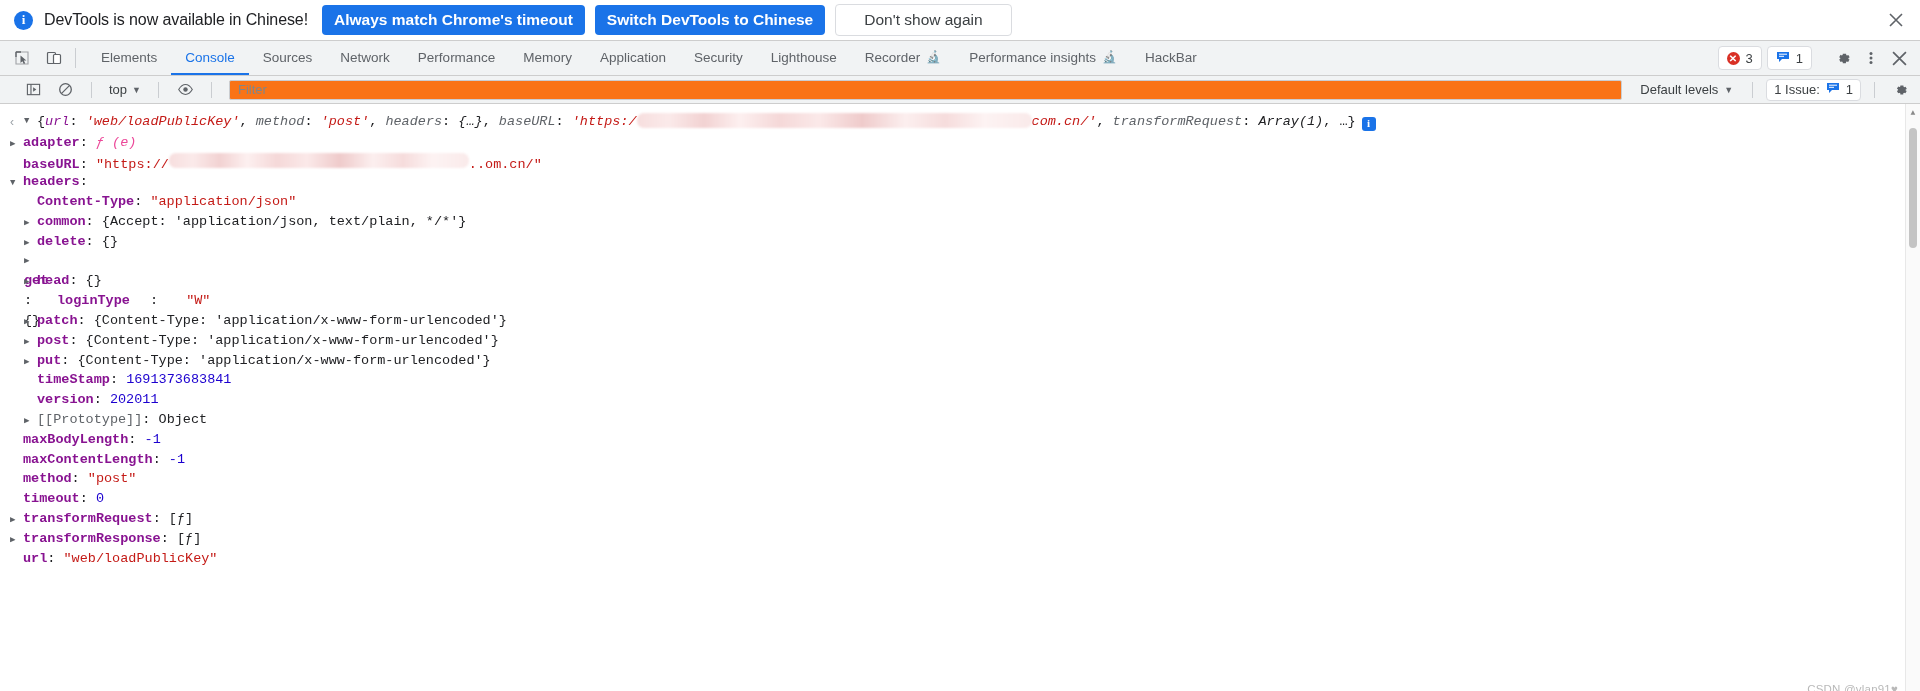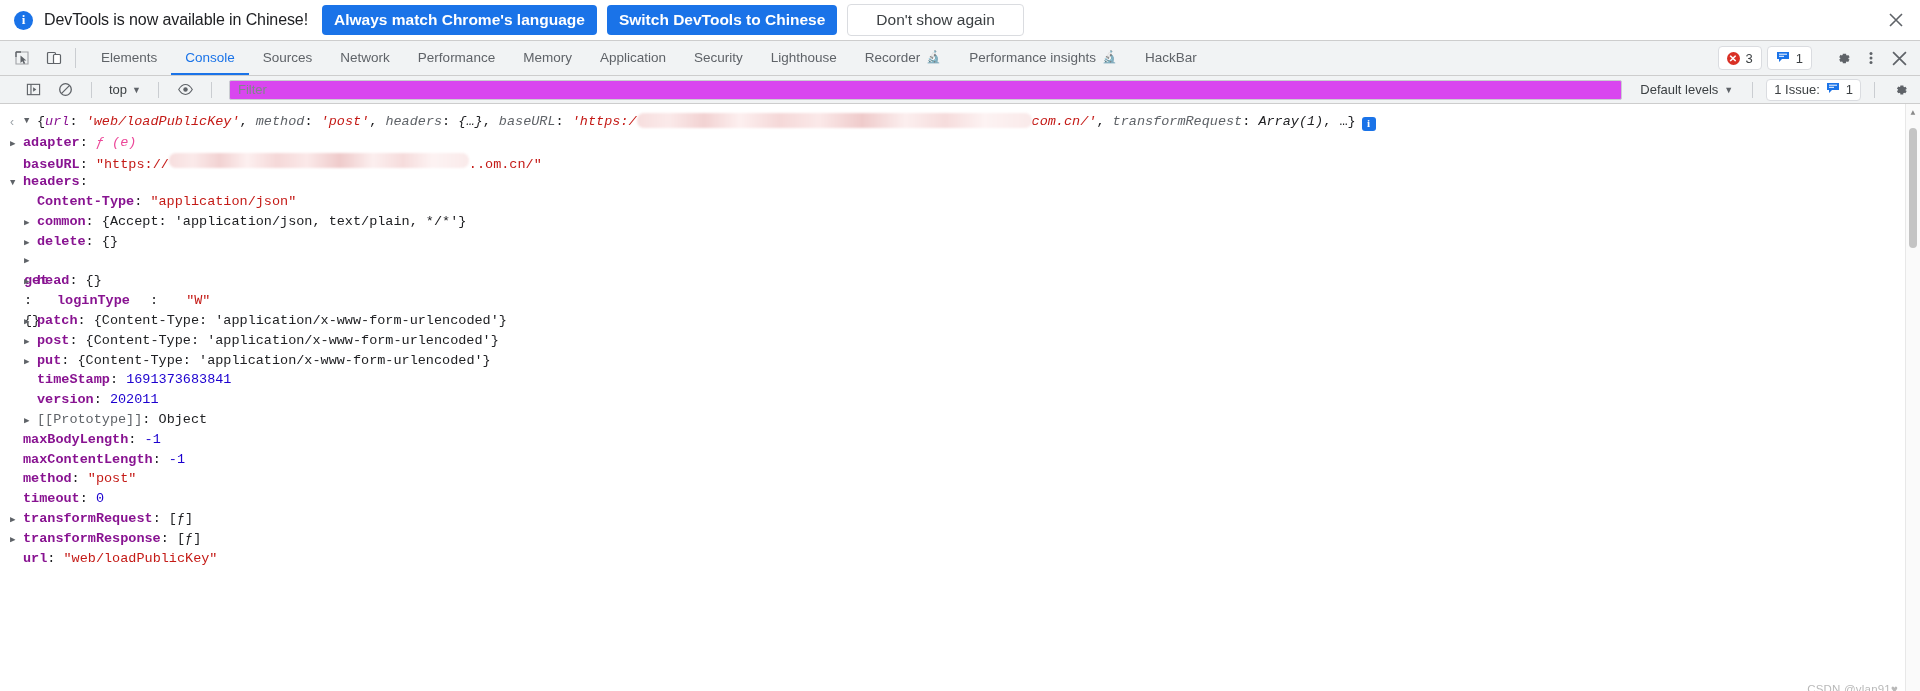--- a/index.html
+++ b/index.html
@@ -189,21 +189,21 @@
     display:flex; align-items:center; gap:5px;
     font-size: 13px; color:#3c4043; cursor:pointer;
     padding: 0 4px;
   }
   .caret { font-size: 9px; color:#5f6368; }
   .filter-input {
     flex: 1 1 auto;
     height: 20px;
     border: 1px solid #cacdd1;
     border-radius: 2px;
-    background: #d946ef;
+    background: #f97316;
     margin: 0 6px 0 4px;
     padding: 0 8px;
     font-size: 13px;
     font-family: "Liberation Sans", sans-serif;
     color: #202124;
     box-sizing: border-box;
     outline: none;
   }
   .filter-input::placeholder { color:#80868b; }
   .levels-select {
@@ -328,21 +328,21 @@
     color: #b9b9b9;
     letter-spacing: 0.2px;
   }
 </style>
 </head>
 <body>
 
 <div class="infobar">
   <div class="info-circle">i</div>
   <div class="infobar-text">DevTools is now available in Chinese!</div>
-  <button class="btn-primary">Always match Chrome's language</button>
+  <button class="btn-primary">Always match Chrome's timeout</button>
   <button class="btn-primary">Switch DevTools to Chinese</button>
   <button class="btn-secondary">Don't show again</button>
   <div class="infobar-spacer"></div>
   <div class="infobar-close">
     <svg width="14" height="14" viewBox="0 0 14 14" aria-hidden="true">
       <path d="M1 1 L13 13 M13 1 L1 13" stroke="#5f6368" stroke-width="1.6" fill="none"></path>
     </svg>
   </div>
 </div>
 

